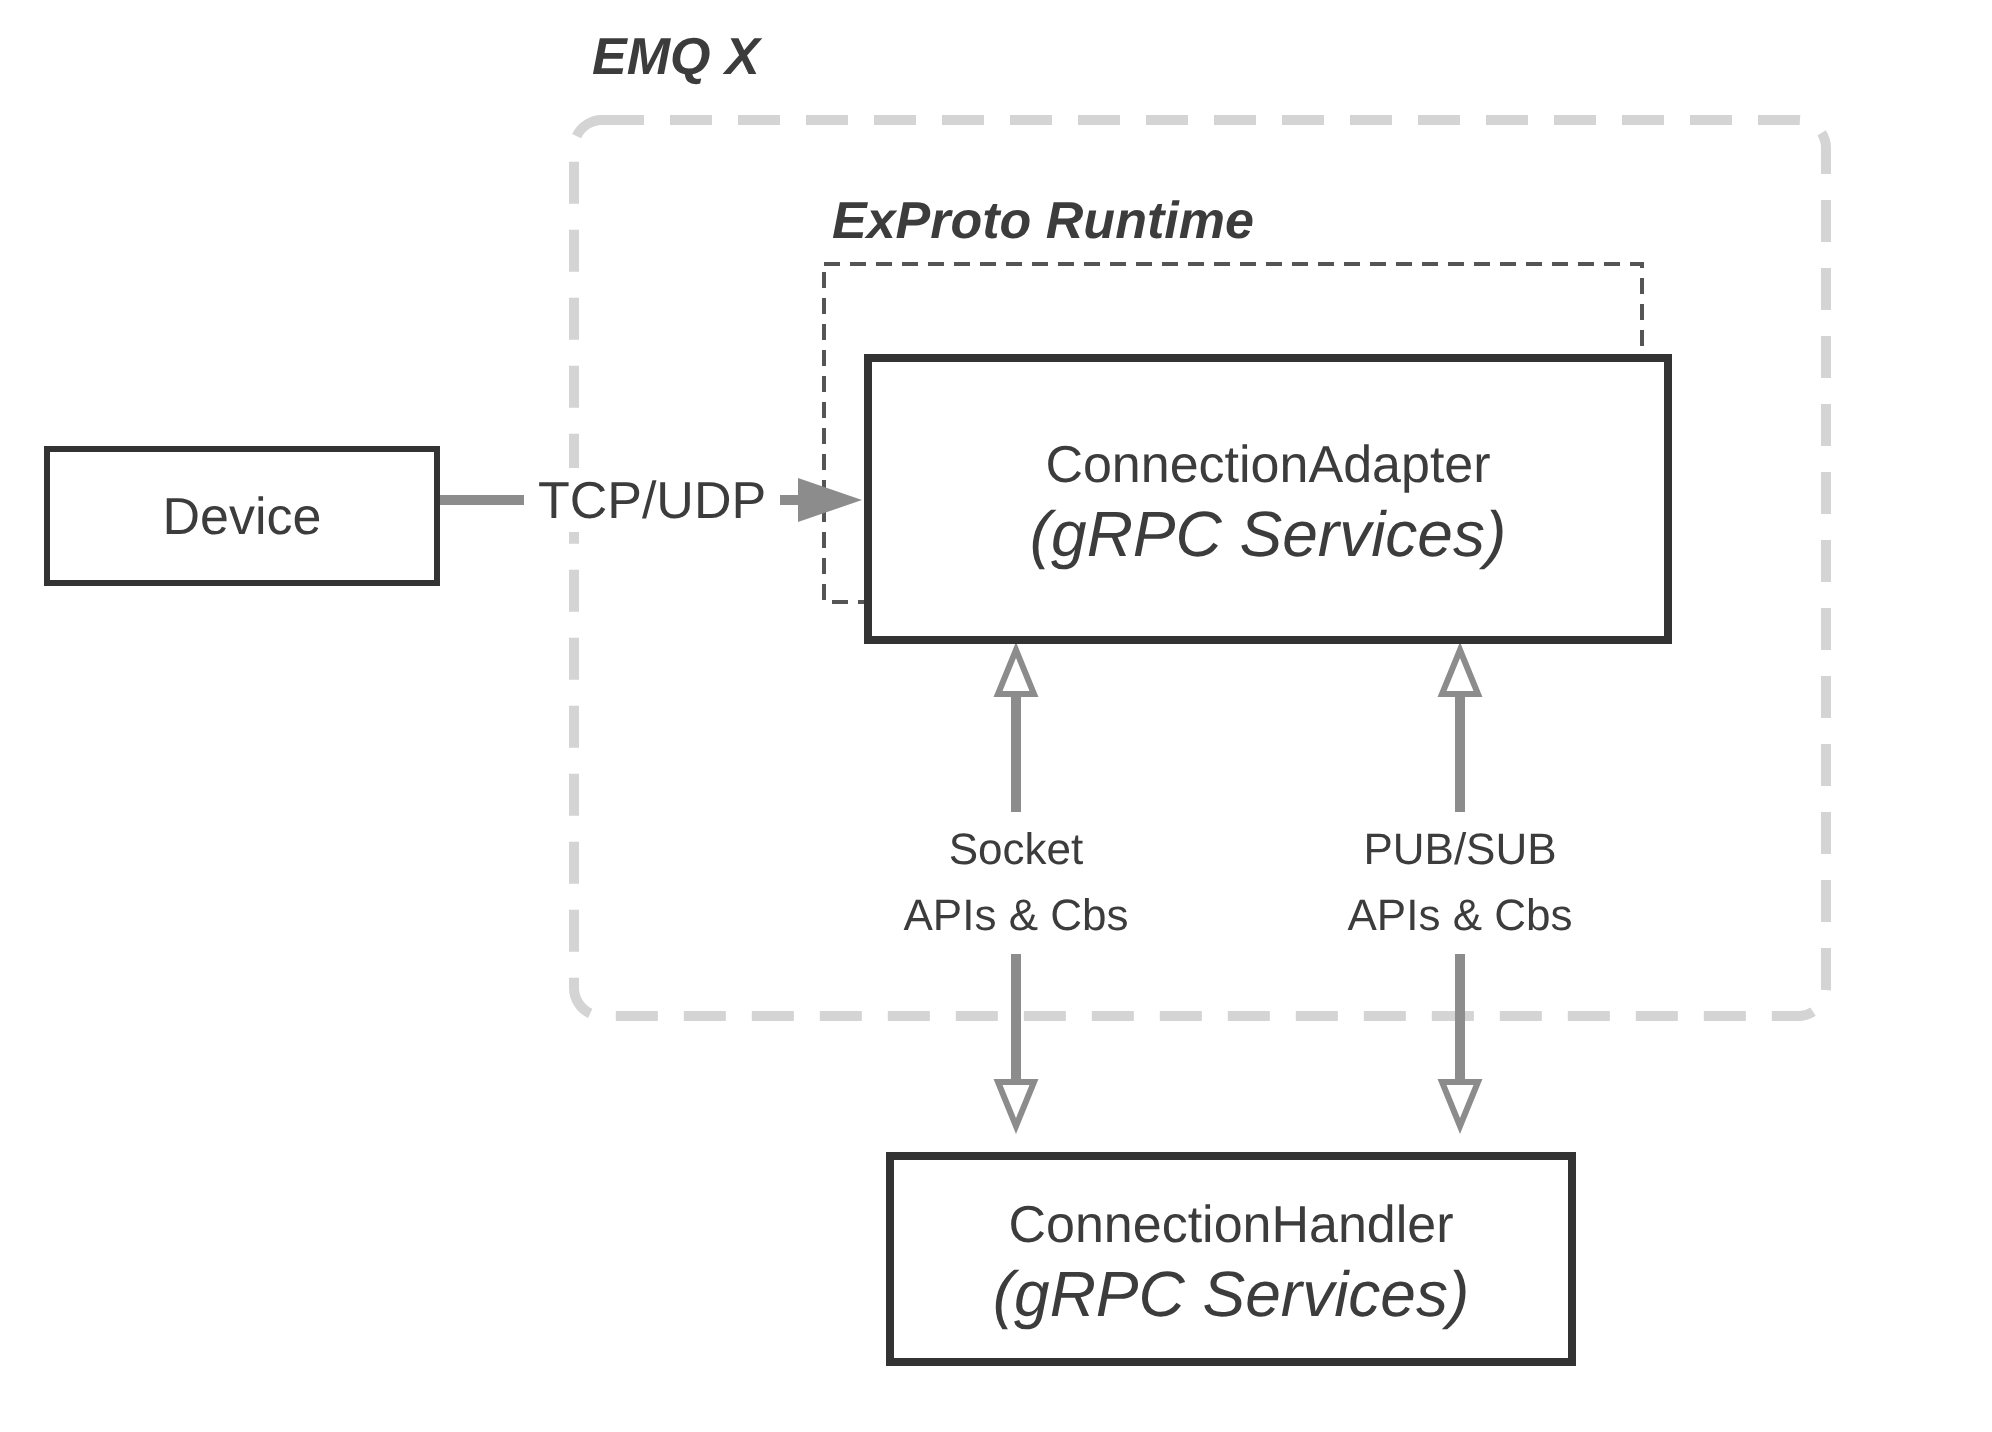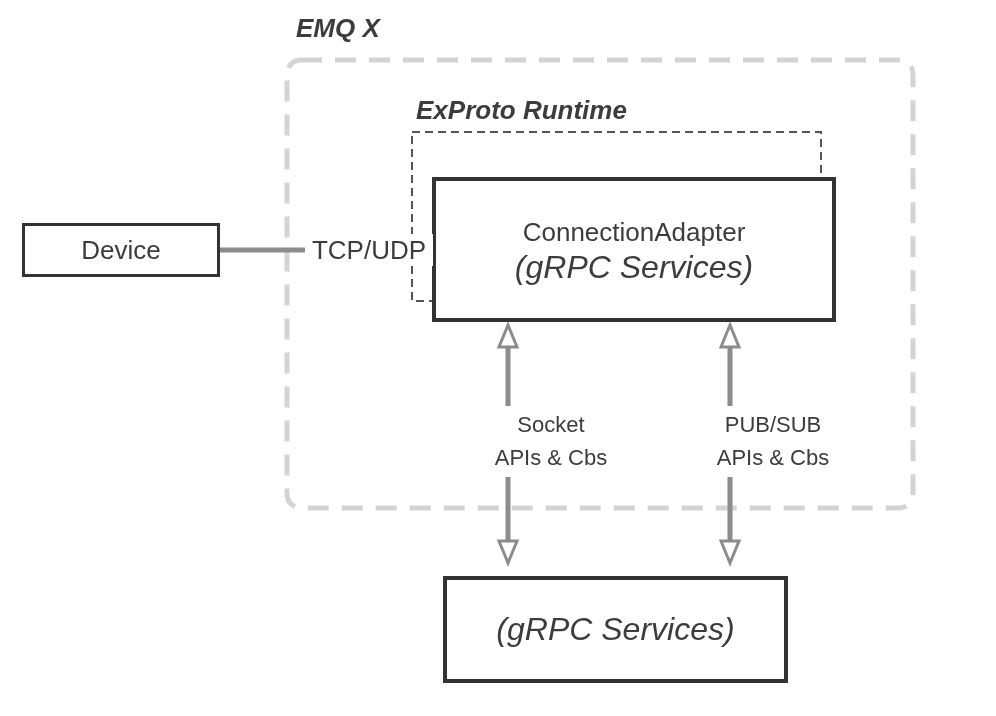--- a/index.html
+++ b/index.html
@@ -23,33 +23,33 @@
   .node{
     position:absolute;
     background:#fff;
     border:3px solid var(--box-border);
     box-sizing:border-box;
     display:flex;flex-direction:column;align-items:center;justify-content:center;
     z-index:2;
     text-align:center;
   }
   .node-adapter{left:432px;top:177px;width:404px;height:145px;border-width:4px;}
-  .node-device{left:22px;top:223px;width:198px;height:54px;}
+  .node-device{left:22px;top:223px;width:198px;height:70px;}
   .node-handler{left:443px;top:576px;width:345px;height:107px;border-width:4px;}
   .node-title{font-size:26px;line-height:35px;}
   .node-subtitle{font-size:32px;line-height:35px;font-style:italic;}
   .device-label{font-size:26px;}
   .frame-label{
     position:absolute;z-index:3;
     font-size:26px;font-weight:bold;font-style:italic;white-space:nowrap;
   }
   .emqx-label{left:296px;top:13px;}
   .exproto-label{left:416px;top:95px;}
   .edge-label{
-    position:absolute;z-index:3;text-align:center;white-space:nowrap;margin-left:43px;
+    position:absolute;z-index:3;text-align:center;white-space:nowrap;
   }
   .tcp-label{
     left:262px;top:234px;width:128px;height:32px;
     background:var(--background);
     font-size:26px;line-height:32px;
   }
   .vert-label{
     top:408px;width:160px;
     font-size:22px;line-height:33px;
   }
@@ -93,20 +93,21 @@
   <div class="node node-device">
     <div class="device-label">Device</div>
   </div>
 
   <div class="node node-adapter">
     <div class="node-title">ConnectionAdapter</div>
     <div class="node-subtitle">(gRPC Services)</div>
   </div>
 
   <div class="node node-handler">
+    <div class="node-title">ConnectionHandler</div>
     <div class="node-subtitle">(gRPC Services)</div>
   </div>
 
   <div class="edge-label tcp-label">TCP/UDP</div>
 
   <div class="edge-label vert-label socket-label">
     <div>Socket</div>
     <div>APIs &amp; Cbs</div>
   </div>
 

